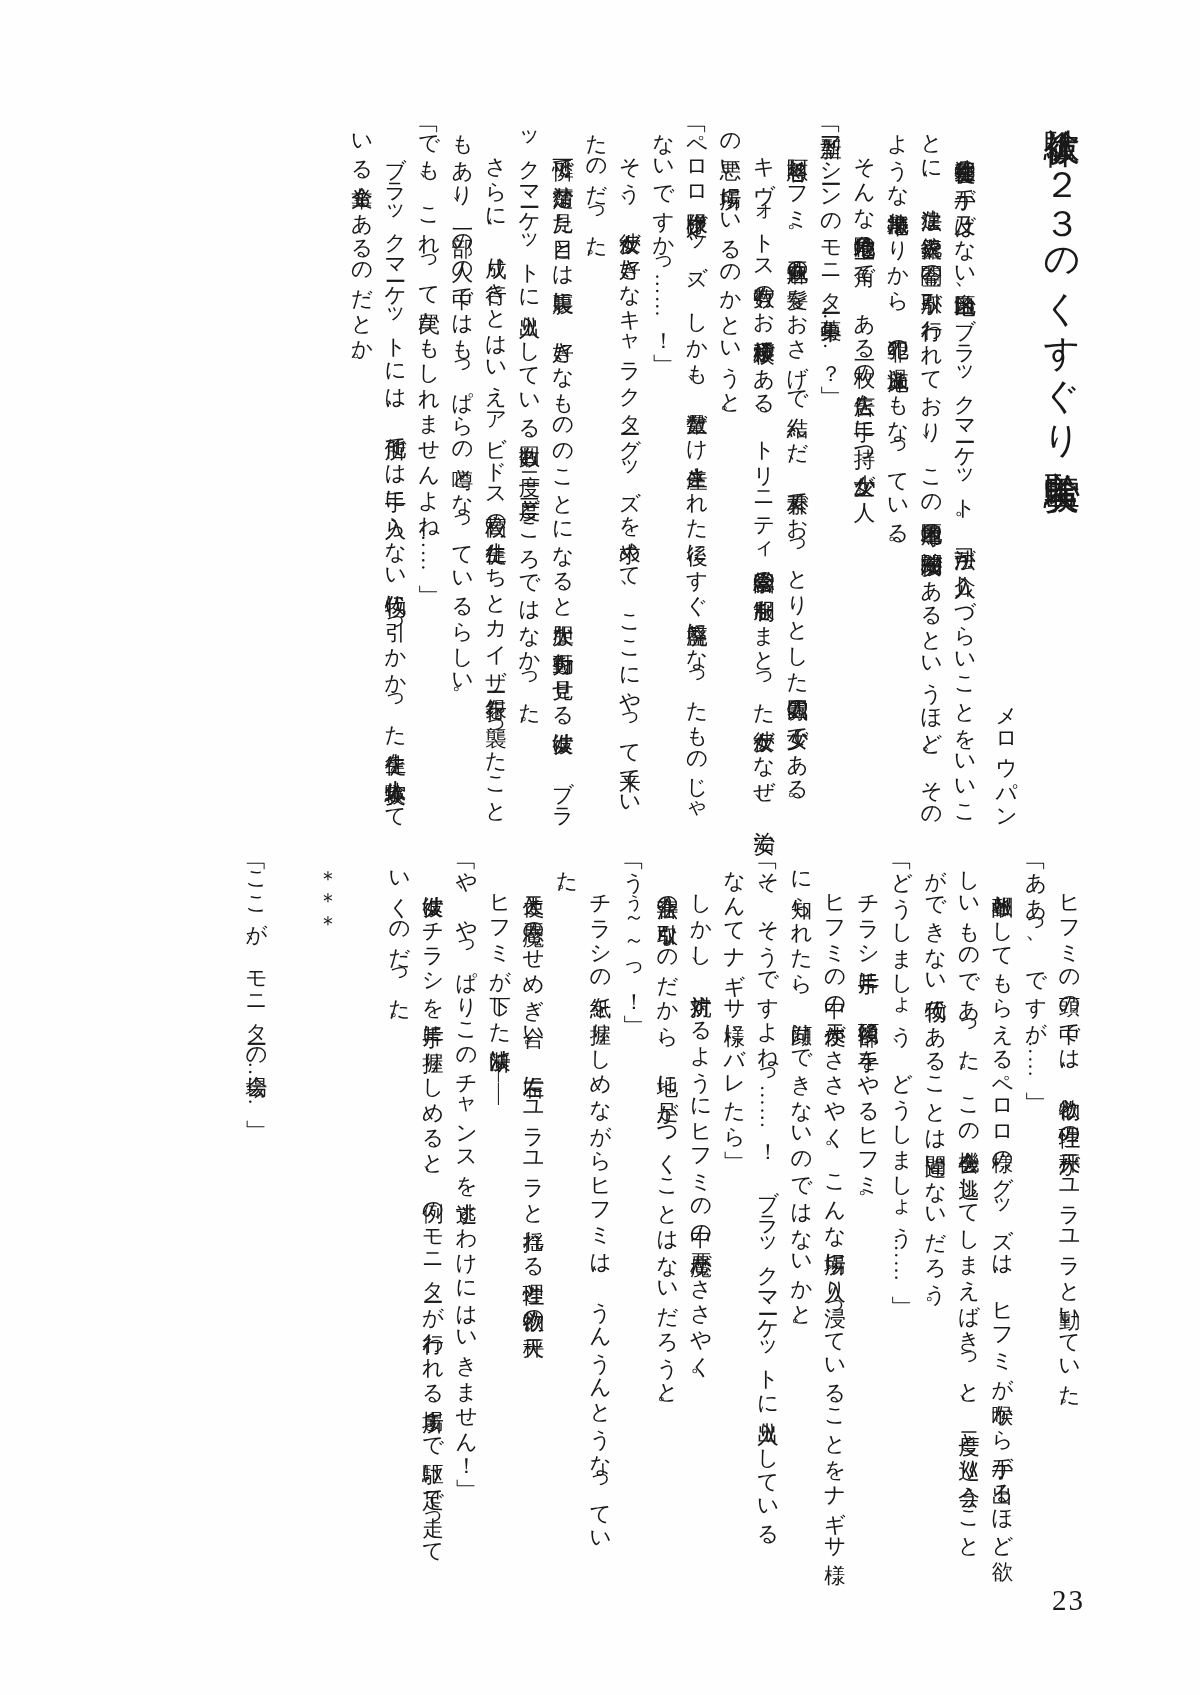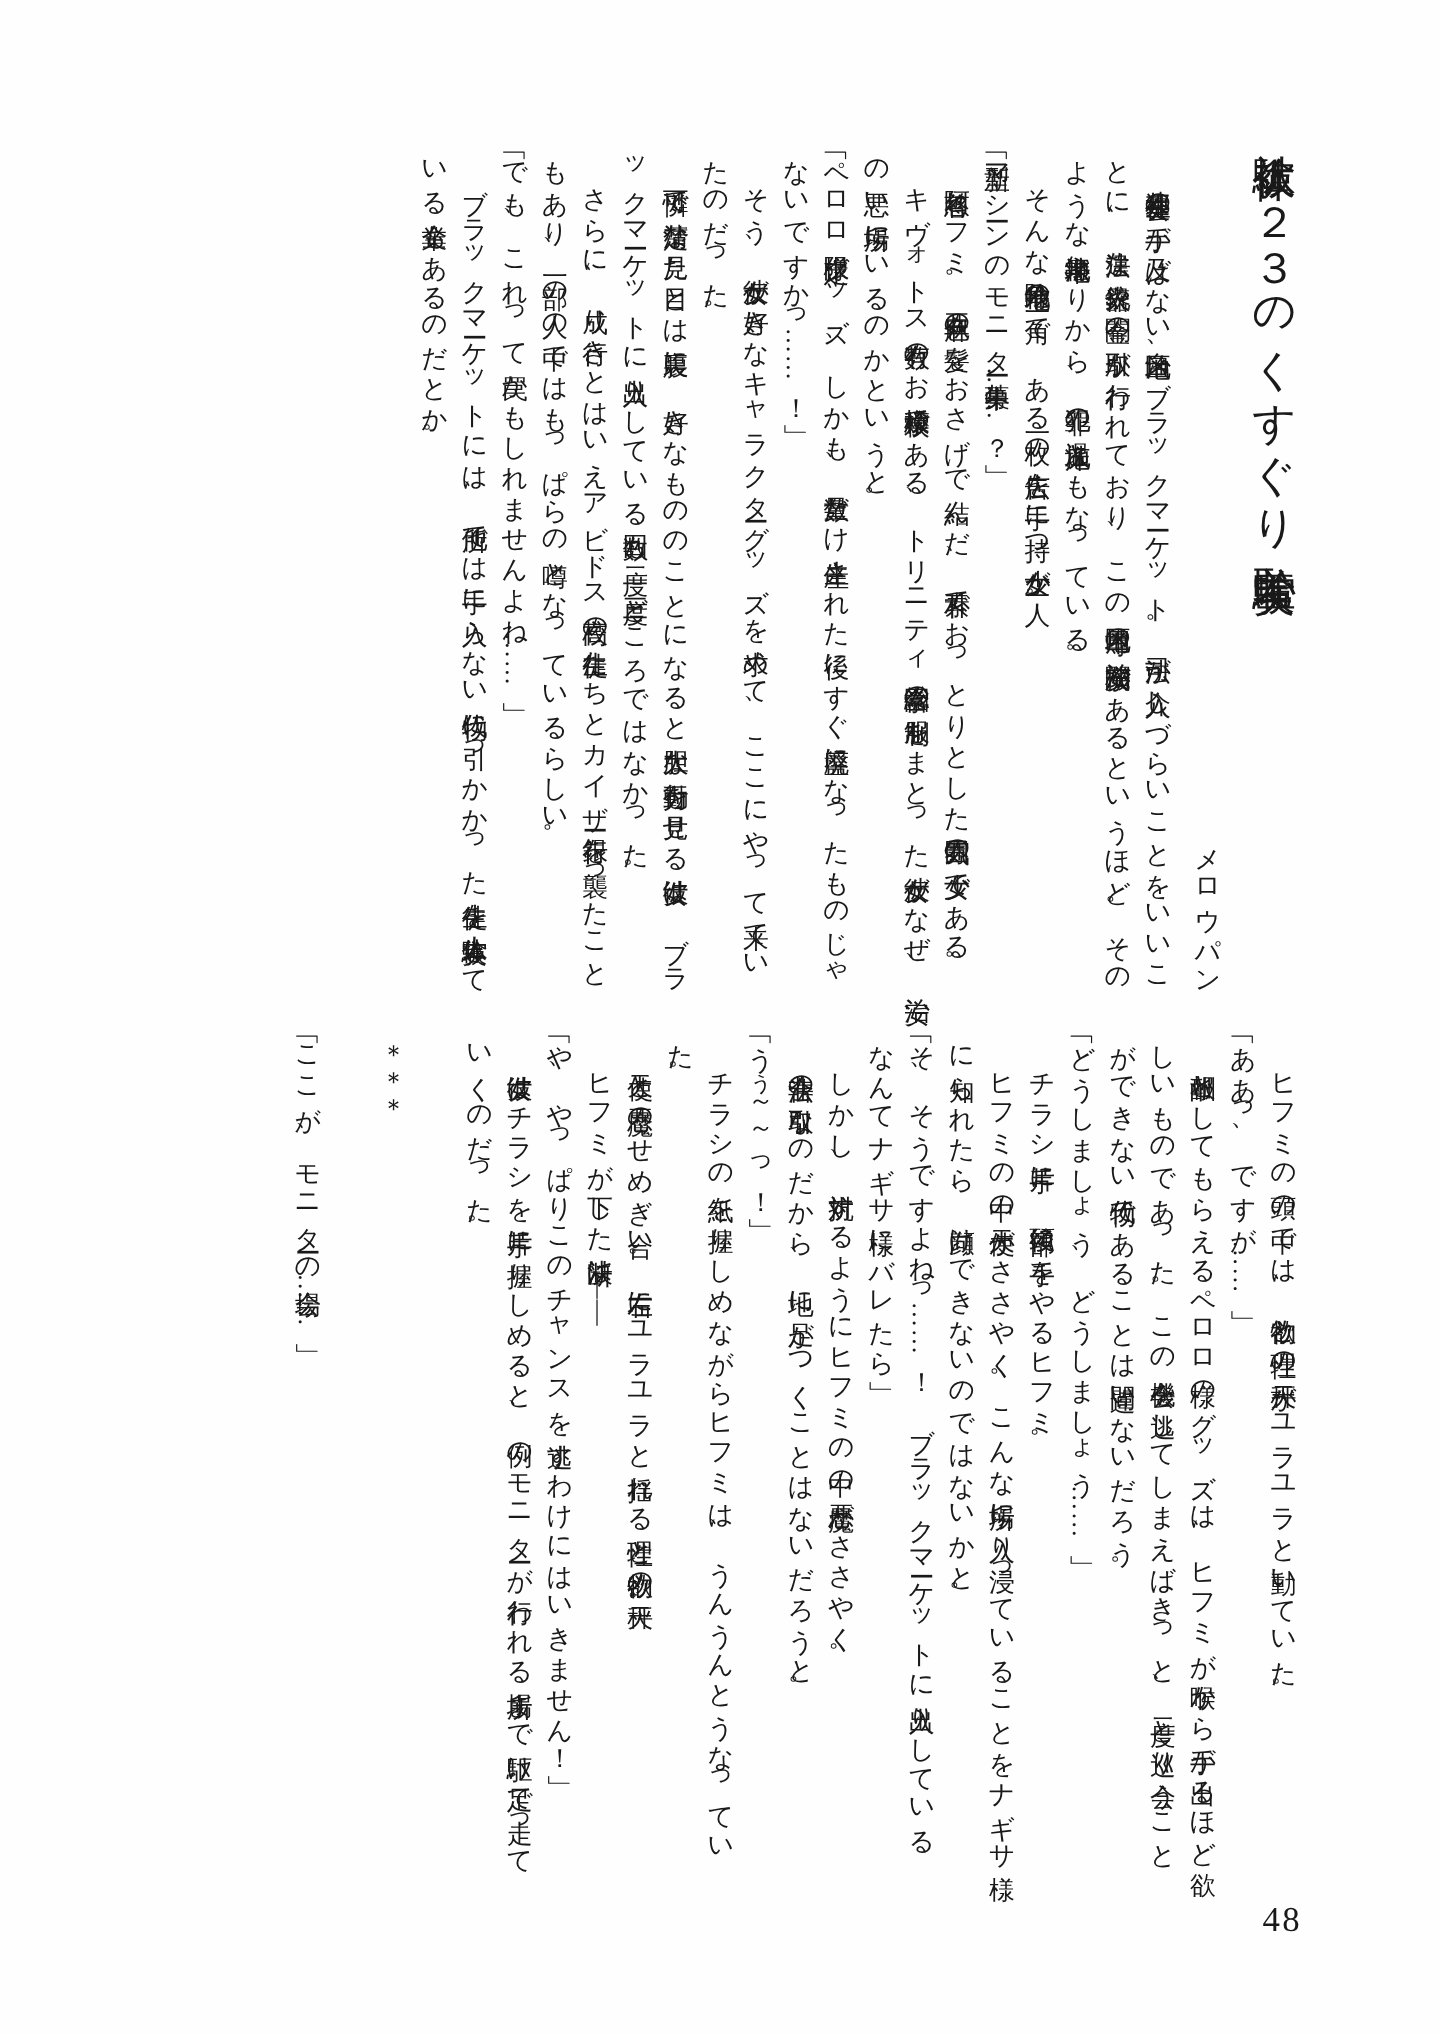--- a/index.html
+++ b/index.html
@@ -90,15 +90,15 @@
         <p class="body">チラシの紙を握りしめながらヒフミは、うんうんとうなっていた。</p>
         <p class="body">天使と悪魔のせめぎ合い。左右にユラユラと揺れる理性と物欲の天秤。</p>
         <p class="body">ヒフミが下した決断は――</p>
         <p class="quote">「や、やっぱりこのチャンスを逃すわけにはいきません！」</p>
         <p class="body">彼女はチラシを片手に握りしめると、例のモニターが行われる場所まで駆け足で走っていくのだった。</p>
         <p class="stars">＊＊＊</p>
         <p class="quote">「ここが、モニターの会場……」</p>
       </div>
   </section>
 
-  <div class="page-number">48</div>
+  <div class="page-number">23</div>
 
 </div>
 
 </body></html>

